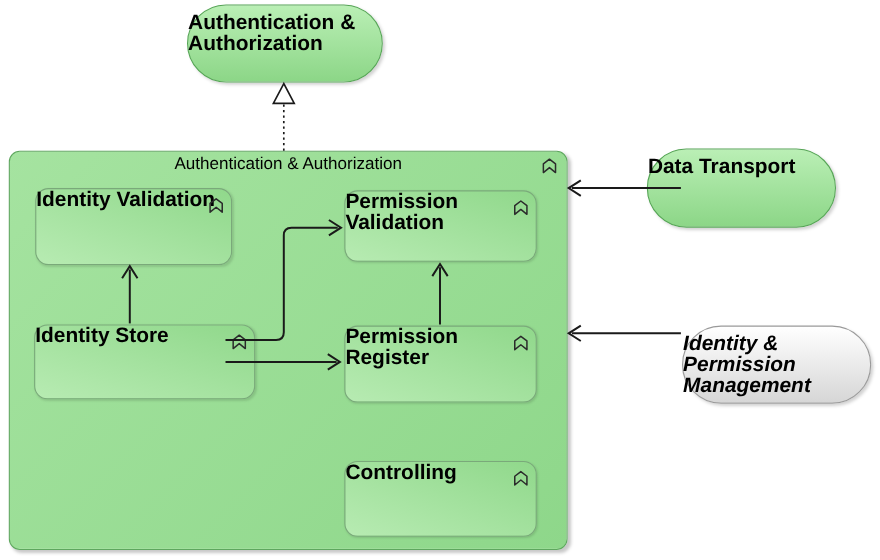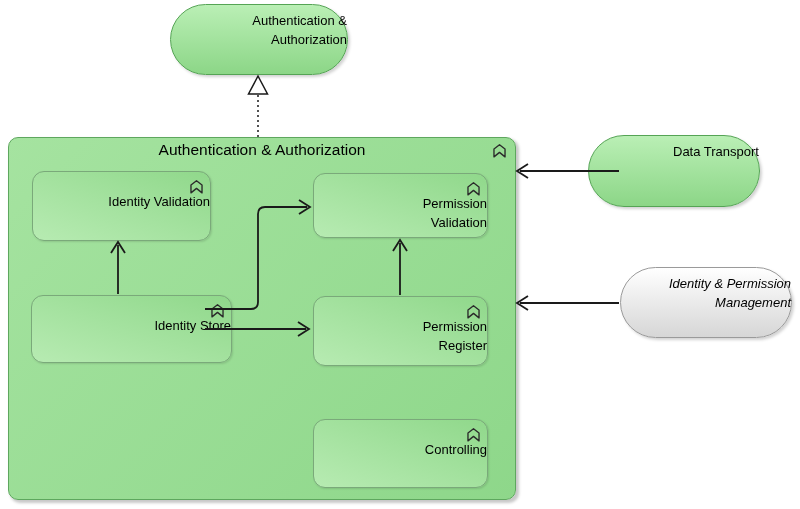--- a/index.html
+++ b/index.html
@@ -2,54 +2,56 @@
 <html style="--node_green_light: #baefb5; --node_green_dark: #8cd687; --node_green_border: #55a455; --container_fill_light: #a5e3a0; --container_fill_dark: #8ed78a; --container_border: #5ea75e; --inner_fill_light: #b7ebb2; --inner_fill_dark: #90d88b; --inner_border: #7aa97a; --neutral_fill_light: #ffffff; --neutral_fill_dark: #d6d6d6; --neutral_border: #9a9a9a; --line: #1a1a1a; --text: #000000;"><head>
 <meta charset="utf-8">
 <style>
   html,body{margin:0;padding:0;background:#ffffff;}
   .canvas{
     position:relative;width:800px;height:509px;background:#ffffff;
     font-family:"Liberation Sans",sans-serif;color:#000;overflow:hidden;
   }
   .node{position:absolute;box-sizing:border-box;}
   .label{
-    white-space:pre-line;text-align:right;font-size:13px;line-height:19px;
+    white-space:pre-line;text-align:left;font-size:19px;line-height:19px;
     color:#000;
+    font-weight:bold;
   }
   
   .pill{
     border-radius:36px;
     border:1.5px solid var(--node_green_border);
     background:linear-gradient(to bottom,var(--node_green_light) 0%,var(--node_green_dark) 100%);
     box-shadow:2px 2px 3px rgba(0,0,0,0.18);
     padding-top:6px;
   }
   .pill.neutral{
     border-color:var(--neutral_border);
     background:linear-gradient(to bottom,var(--neutral_fill_light) 0%,var(--neutral_fill_dark) 100%);
+    margin-top:29px;
   }
   .pill.neutral .label{font-style:italic;}
   
   .container-box{
     border-radius:10px;
     border:1.5px solid var(--container_border);
     background:linear-gradient(135deg,var(--container_fill_light) 0%,var(--container_fill_dark) 100%);
     box-shadow:2.5px 2.5px 3px rgba(0,0,0,0.22);
   }
   .container-title{
     position:absolute;top:3px;left:0;right:0;
     text-align:center;font-size:15.5px;
   }
   
   .inner{
     border-radius:12px;
     border:1px solid var(--inner_border);
     background:linear-gradient(to bottom left,var(--inner_fill_dark) 0%,var(--inner_fill_light) 100%);
     box-shadow:1px 1px 2px rgba(0,0,0,0.12);
-    padding-top:20px;
+    padding-top:0;
   }
   .fn-icon{position:absolute;top:6px;right:5px;width:17px;height:17px;display:block;}
   .fn-icon svg{display:block;width:100%;height:100%;}
   .fn-icon path{fill:none;stroke:#2b2b2b;stroke-width:1.6;stroke-linejoin:round;}
   .container-box > .fn-icon{top:4px;right:7px;}
   .edges{position:absolute;left:0;top:0;width:800px;height:509px;pointer-events:none;}
   .edges path.l{fill:none;stroke:var(--line);stroke-width:1.8;}
   .edges polyline.head{fill:none;stroke:var(--line);stroke-width:1.8;stroke-linejoin:miter;}
   .edges path.dotted{fill:none;stroke:var(--line);stroke-width:1.5;stroke-dasharray:2 3;}
   .edges polygon.tri{fill:#ffffff;stroke:var(--line);stroke-width:1.5;stroke-linejoin:miter;}

